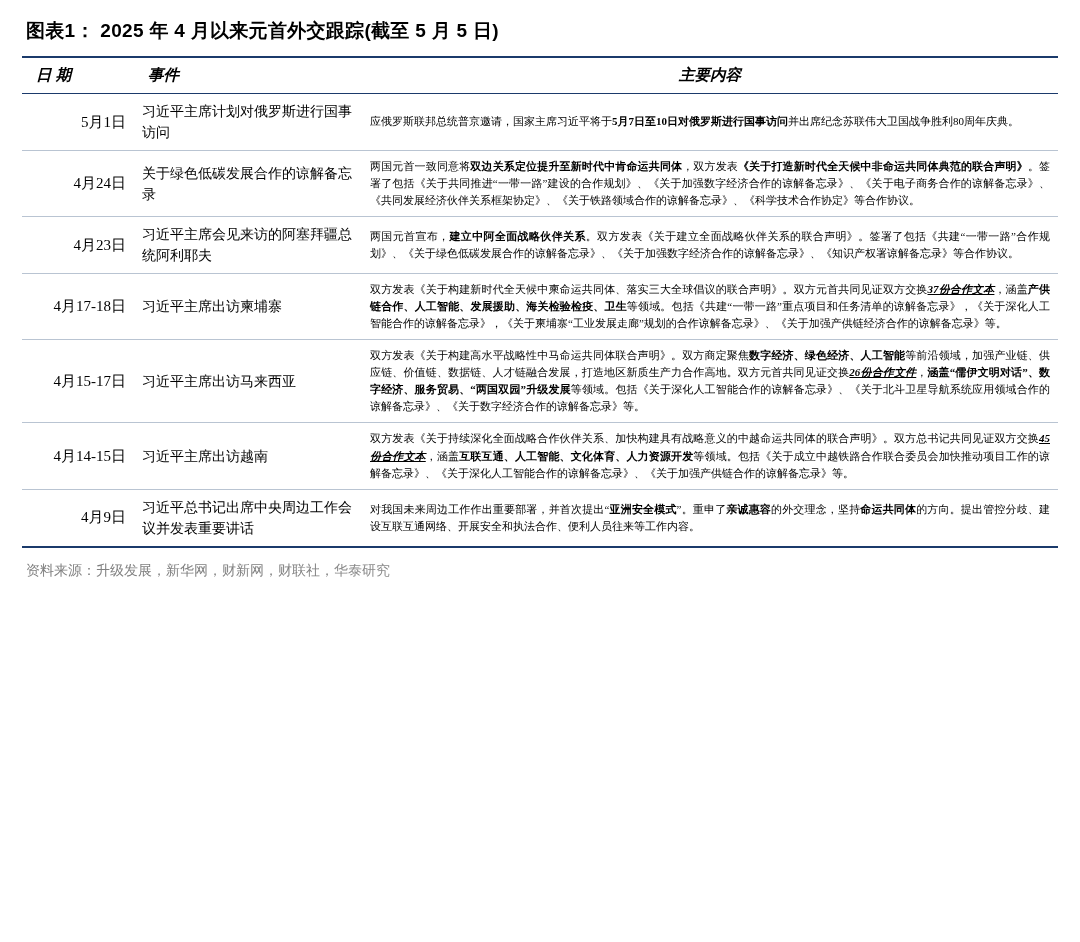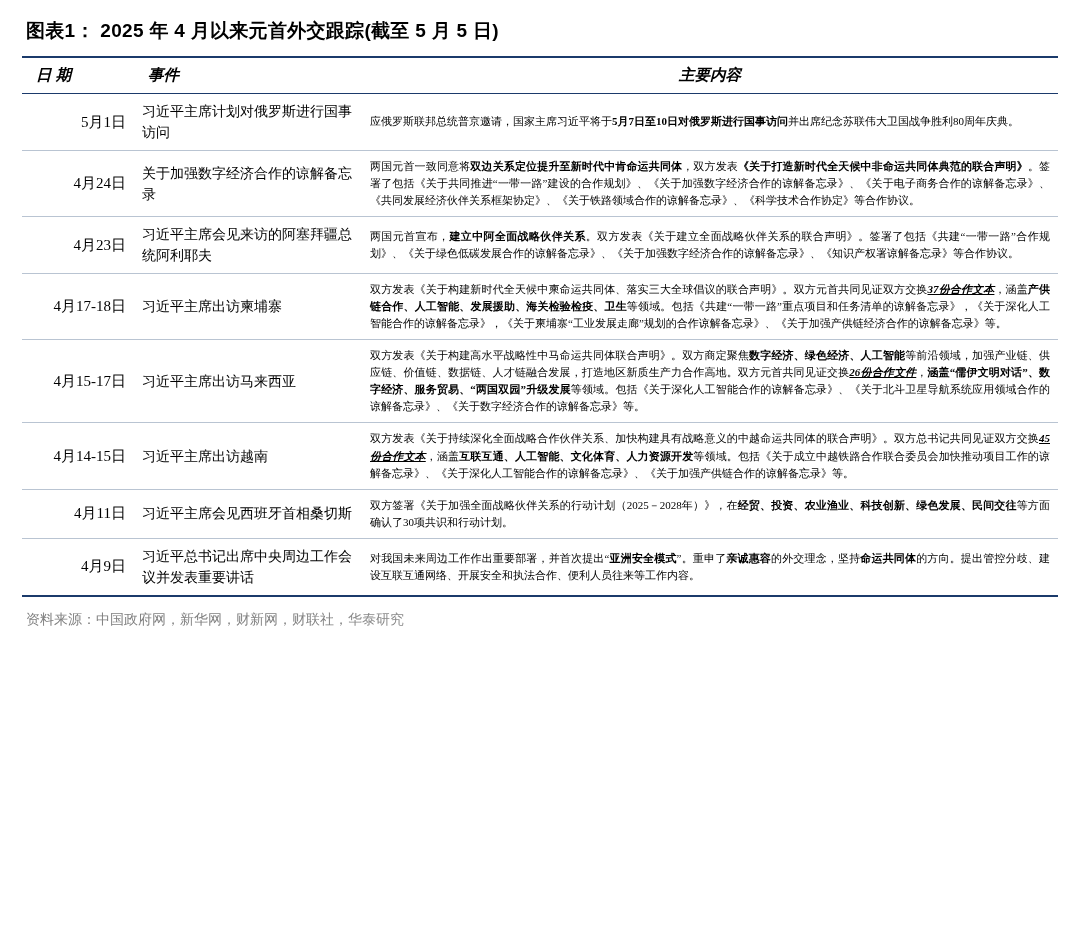--- a/index.html
+++ b/index.html
@@ -118,21 +118,21 @@
       </tr>
     </thead>
     <tbody id="table-body">
         <tr>
           <td class="date">5月1日</td>
           <td class="event">习近平主席计划对俄罗斯进行国事访问</td>
           <td class="content">应俄罗斯联邦总统普京邀请，国家主席习近平将于<b>5月7日至10日对俄罗斯进行国事访问</b>并出席纪念苏联伟大卫国战争胜利80周年庆典。</td>
         </tr>
         <tr>
           <td class="date">4月24日</td>
-          <td class="event">关于加强数字经济合作的谅解备忘录</td>
+          <td class="event">关于绿色低碳发展合作的谅解备忘录</td>
           <td class="content">两国元首一致同意将<b>双边关系定位提升至新时代中肯命运共同体</b>，双方发表<b>《关于打造新时代全天候中非命运共同体典范的联合声明》</b>。签署了包括《关于共同推进“一带一路”建设的合作规划》、《关于加强数字经济合作的谅解备忘录》、《关于电子商务合作的谅解备忘录》、《共同发展经济伙伴关系框架协定》、《关于铁路领域合作的谅解备忘录》、《科学技术合作协定》等合作协议。</td>
         </tr>
         <tr>
           <td class="date">4月23日</td>
           <td class="event">习近平主席会见来访的阿塞拜疆总统阿利耶夫</td>
           <td class="content">两国元首宣布，<b>建立中阿全面战略伙伴关系</b>。双方发表《关于建立全面战略伙伴关系的联合声明》。签署了包括《共建“一带一路”合作规划》、《关于绿色低碳发展合作的谅解备忘录》、《关于加强数字经济合作的谅解备忘录》、《知识产权署谅解备忘录》等合作协议。</td>
         </tr>
         <tr>
           <td class="date">4月17-18日</td>
           <td class="event">习近平主席出访柬埔寨</td>
@@ -142,29 +142,24 @@
           <td class="date">4月15-17日</td>
           <td class="event">习近平主席出访马来西亚</td>
           <td class="content">双方发表《关于构建高水平战略性中马命运共同体联合声明》。双方商定聚焦<b>数字经济、绿色经济、人工智能</b>等前沿领域，加强产业链、供应链、价值链、数据链、人才链融合发展，打造地区新质生产力合作高地。双方元首共同见证交换<u>26份合作文件</u>，<b>涵盖“儒伊文明对话”、数字经济、服务贸易、“两国双园”升级发展</b>等领域。包括《关于深化人工智能合作的谅解备忘录》、《关于北斗卫星导航系统应用领域合作的谅解备忘录》、《关于数字经济合作的谅解备忘录》等。</td>
         </tr>
         <tr>
           <td class="date">4月14-15日</td>
           <td class="event">习近平主席出访越南</td>
           <td class="content">双方发表《关于持续深化全面战略合作伙伴关系、加快构建具有战略意义的中越命运共同体的联合声明》。双方总书记共同见证双方交换<u>45份合作文本</u>，涵盖<b>互联互通、人工智能、文化体育、人力资源开发</b>等领域。包括《关于成立中越铁路合作联合委员会加快推动项目工作的谅解备忘录》、《关于深化人工智能合作的谅解备忘录》、《关于加强产供链合作的谅解备忘录》等。</td>
         </tr>
         <tr>
-          <td class="date">4月11日</td>
-          <td class="event">习近平主席会见西班牙首相桑切斯</td>
-          <td class="content">双方签署《关于加强全面战略伙伴关系的行动计划（2025－2028年）》，在<b>经贸、投资、农业渔业、科技创新、绿色发展、民间交往</b>等方面确认了30项共识和行动计划。</td>
-        </tr>
-        <tr>
           <td class="date">4月9日</td>
           <td class="event">习近平总书记出席中央周边工作会议并发表重要讲话</td>
           <td class="content">对我国未来周边工作作出重要部署，并首次提出“<b>亚洲安全模式</b>”。重申了<b>亲诚惠容</b>的外交理念，坚持<b>命运共同体</b>的方向。提出管控分歧、建设互联互通网络、开展安全和执法合作、便利人员往来等工作内容。</td>
         </tr>
       </tbody>
   </table>
 
   <div class="source">
-    <span>资料来源：</span><span>中国政府网，新华网，财新网，财联社，</span><span class="firm">华泰研究</span>
+    <span>资料来源：</span><span>升级发展，新华网，财新网，财联社，</span><span class="firm">华泰研究</span>
   </div>
 
 </div>
 
 </body></html>

